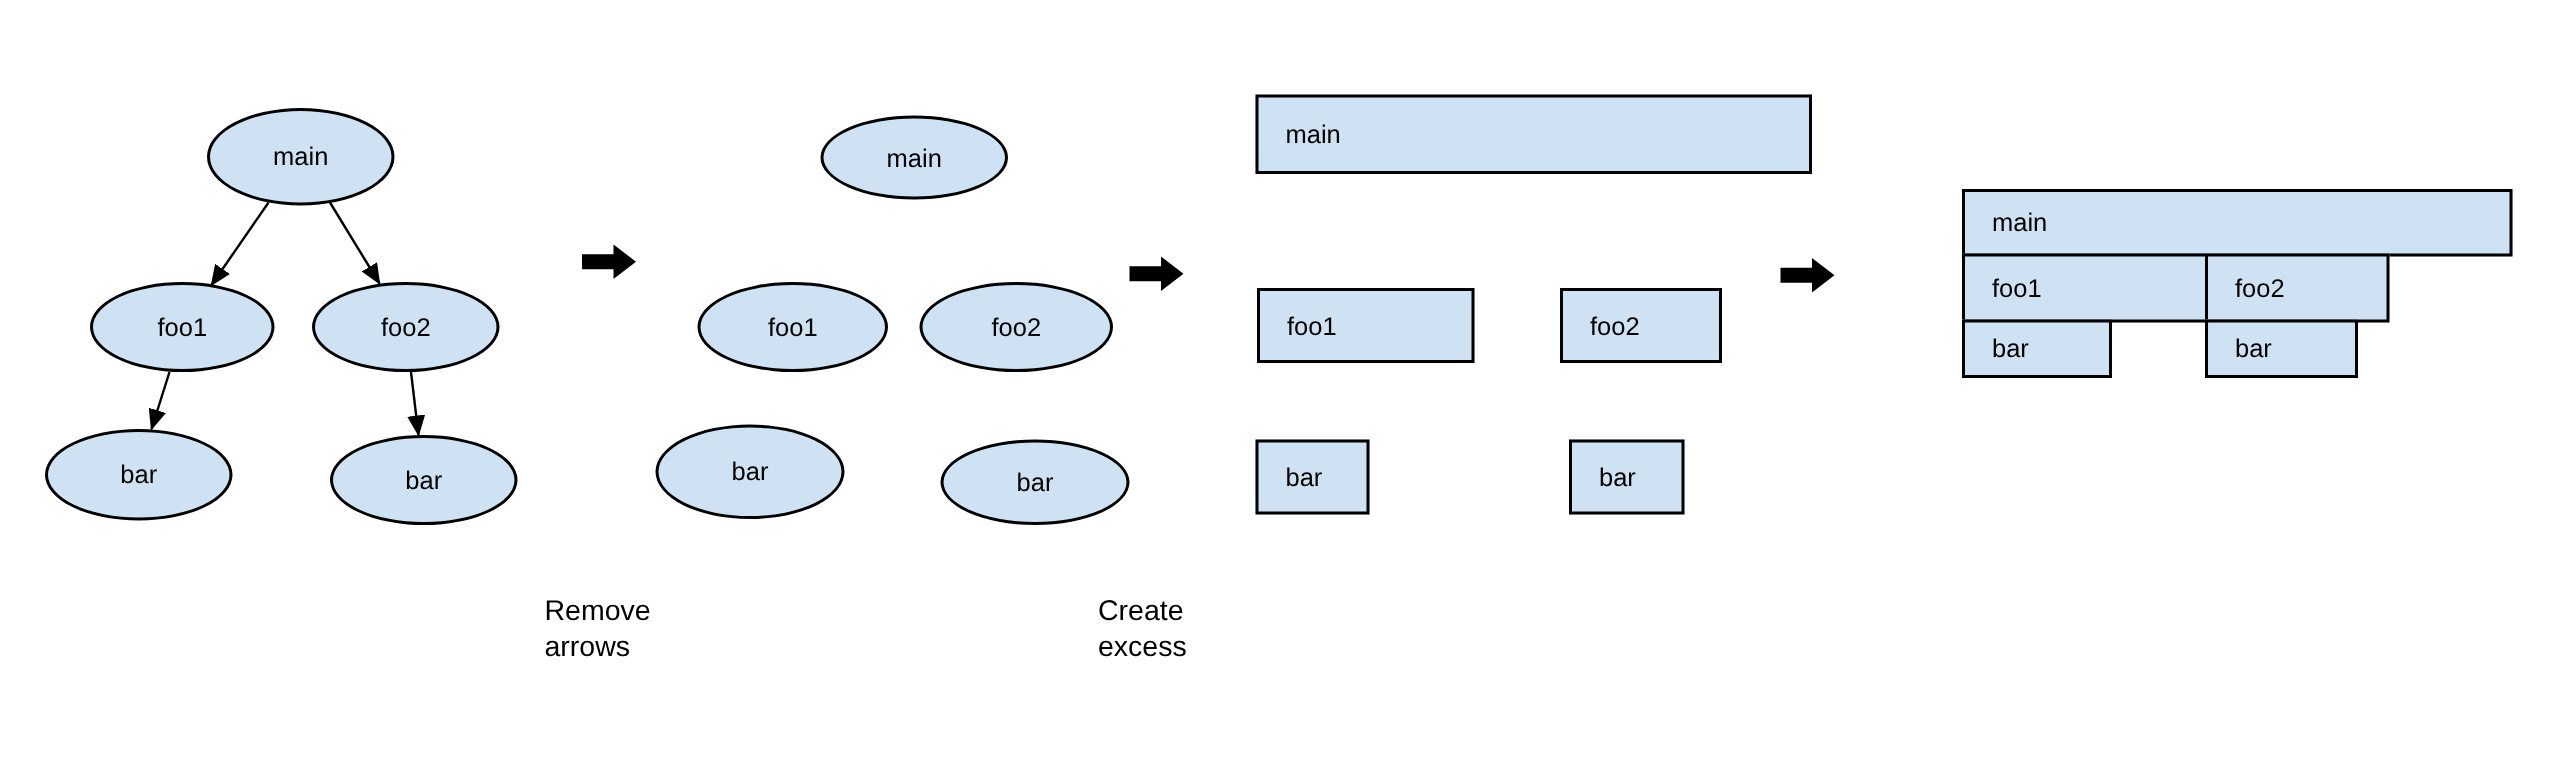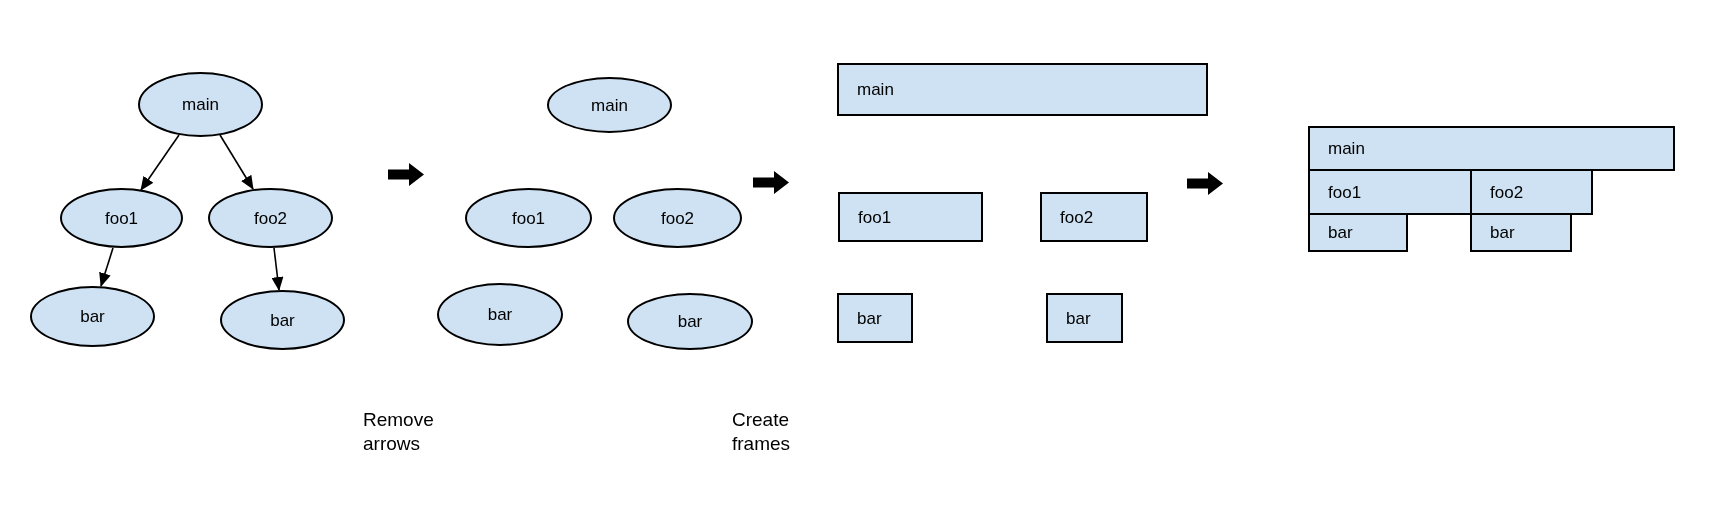--- a/index.html
+++ b/index.html
@@ -45,21 +45,20 @@
   .ellipse { border-radius: 50%; }
   .frame {
     justify-content: flex-start;
     padding-left: 18px;
   }
   .caption {
     position: absolute;
     font-size: 19px;
     line-height: 24px;
     color: var(--text, #000000);
-    margin-top: 12px;
   }
 </style>
 </head>
 <body>
 
 <div class="canvas">
 
   <svg class="overlay" viewBox="0 0 1717 506" xmlns="http://www.w3.org/2000/svg">
     <defs>
       <marker id="ah" markerUnits="userSpaceOnUse" markerWidth="14" markerHeight="12" refX="13" refY="6" orient="auto">
@@ -141,15 +140,15 @@
     <span>foo2</span>
   </div>
   <div class="node frame" style="left:1308px;top:213px;width:100px;height:39px">
     <span>bar</span>
   </div>
   <div class="node frame" style="left:1470px;top:213px;width:102px;height:39px">
     <span>bar</span>
   </div>
 
   <div class="caption" style="left:363px;top:396px;width:100px">Remove arrows</div>
-  <div class="caption" style="left:732px;top:396px;width:100px">Create frames</div>
+  <div class="caption" style="left:732px;top:396px;width:100px">Create excess</div>
 
 </div>
 
 </body></html>

